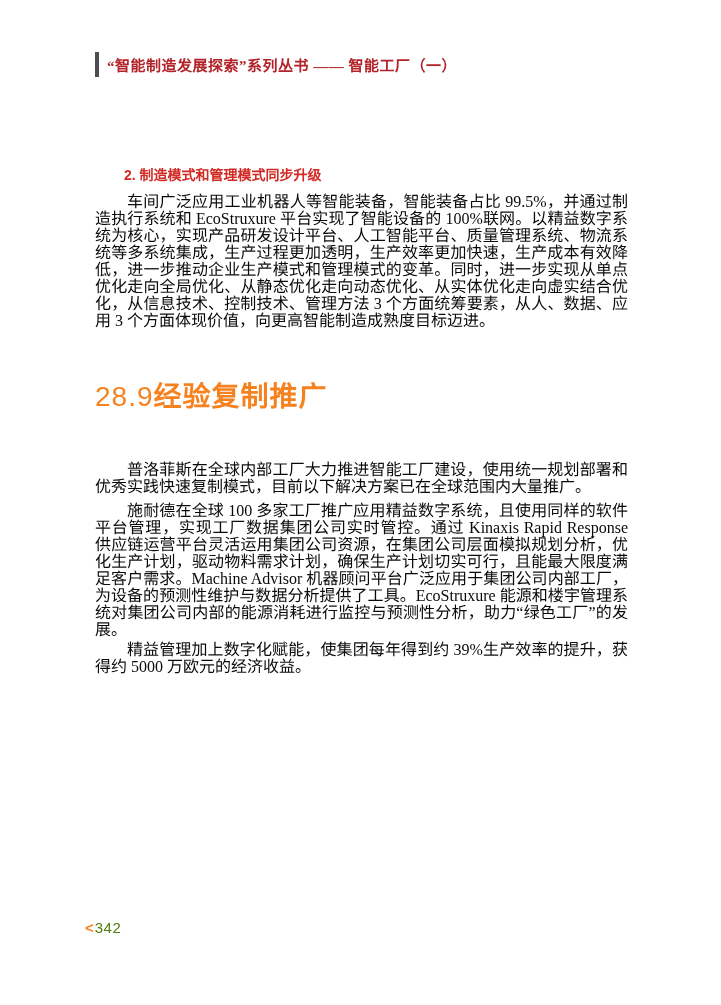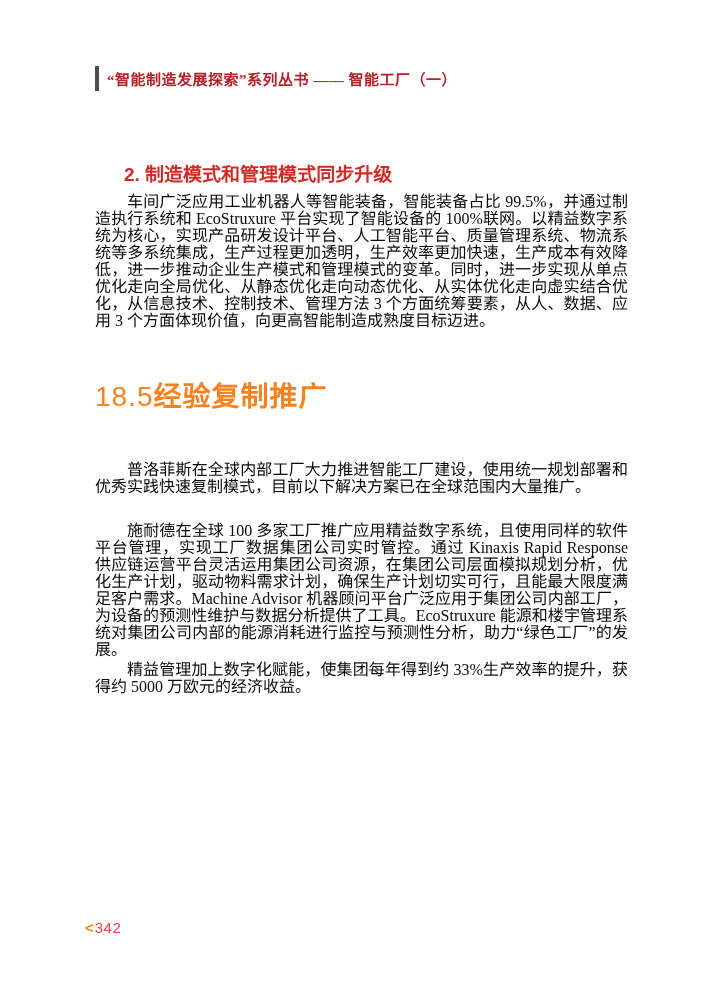--- a/index.html
+++ b/index.html
@@ -8,21 +8,21 @@
     position: relative;
     width: 721px;
     height: 1005px;
     background: #ffffff;
     overflow: hidden;
     margin: 0 auto;
   }
   
   .header {
     position: absolute;
-    top: 66px;
+    top: 52px;
     left: 95px;
     display: flex;
     align-items: center;
     gap: 8px;
   }
   .header-bar {
     width: 4px;
     height: 25px;
     background: #4d4d52;
   }
@@ -37,21 +37,21 @@
   
   .content {
     position: absolute;
     top: 165px;
     left: 95px;
     width: 533px;
   }
   .sub-heading {
     font-family: "Liberation Sans", "DejaVu Sans", sans-serif;
     font-weight: 700;
-    font-size: 19px;
+    font-size: 14px;
     line-height: 20px;
     color: #d22b26;
     text-indent: 29px;
   }
   .para {
     font-family: "Liberation Serif", "DejaVu Serif", serif;
     font-size: 16px;
     line-height: 17px;
     color: #0a0a0a;
     text-align: justify;
@@ -69,68 +69,68 @@
   }
   .main-heading .sec-num {
     font-weight: 400;
     letter-spacing: 1px;
   }
   .main-heading .sec-title {
     font-weight: 700;
     letter-spacing: 1px;
   }
   .p2 { margin-top: 48px; }
-  .p3 { margin-top: 27px; }
+  .p3 { margin-top: 7px; }
   .p4 { margin-top: 3px; }
   
   .footer {
     position: absolute;
     top: 919px;
     left: 85px;
     font-family: "Liberation Sans", "DejaVu Sans", sans-serif;
     font-size: 15px;
     display: flex;
     align-items: baseline;
   }
   .footer .marker {
     color: #f6821f;
     font-weight: 700;
     margin-right: 1px;
   }
   .footer .page-num {
-    color: #ef4444;
+    color: #4d7c0f;
     letter-spacing: 0.5px;
   }
 </style>
 </head>
 <body>
 
 <div class="page">
 
   <div class="header">
     <span class="header-bar"></span>
     <span class="header-title">“智能制造发展探索”系列丛书 —— 智能工厂（一）</span>
   </div>
 
   <div class="content">
 
     <div class="sub-heading">2. 制造模式和管理模式同步升级</div>
 
     <p class="para p1">车间广泛应用工业机器人等智能装备，智能装备占比 99.5%，并通过制造执行系统和 EcoStruxure 平台实现了智能设备的 100%联网。以精益数字系统为核心，实现产品研发设计平台、人工智能平台、质量管理系统、物流系统等多系统集成，生产过程更加透明，生产效率更加快速，生产成本有效降低，进一步推动企业生产模式和管理模式的变革。同时，进一步实现从单点优化走向全局优化、从静态优化走向动态优化、从实体优化走向虚实结合优化，从信息技术、控制技术、管理方法 3 个方面统筹要素，从人、数据、应用 3 个方面体现价值，向更高智能制造成熟度目标迈进。</p>
 
     <div class="main-heading">
-      <span class="sec-num">18.5</span>
+      <span class="sec-num">28.9</span>
       <span class="sec-title">经验复制推广</span>
     </div>
 
     <p class="para p2">普洛菲斯在全球内部工厂大力推进智能工厂建设，使用统一规划部署和优秀实践快速复制模式，目前以下解决方案已在全球范围内大量推广。</p>
 
     <p class="para p3">施耐德在全球 100 多家工厂推广应用精益数字系统，且使用同样的软件平台管理，实现工厂数据集团公司实时管控。通过 Kinaxis Rapid Response 供应链运营平台灵活运用集团公司资源，在集团公司层面模拟规划分析，优化生产计划，驱动物料需求计划，确保生产计划切实可行，且能最大限度满足客户需求。Machine Advisor 机器顾问平台广泛应用于集团公司内部工厂，为设备的预测性维护与数据分析提供了工具。EcoStruxure 能源和楼宇管理系统对集团公司内部的能源消耗进行监控与预测性分析，助力“绿色工厂”的发展。</p>
 
-    <p class="para p4">精益管理加上数字化赋能，使集团每年得到约 33%生产效率的提升，获得约 5000 万欧元的经济收益。</p>
+    <p class="para p4">精益管理加上数字化赋能，使集团每年得到约 39%生产效率的提升，获得约 5000 万欧元的经济收益。</p>
 
   </div>
 
   <div class="footer">
     <span class="marker">&lt;</span>
       <span class="page-num">342</span>
   </div>
 
 </div>
 

